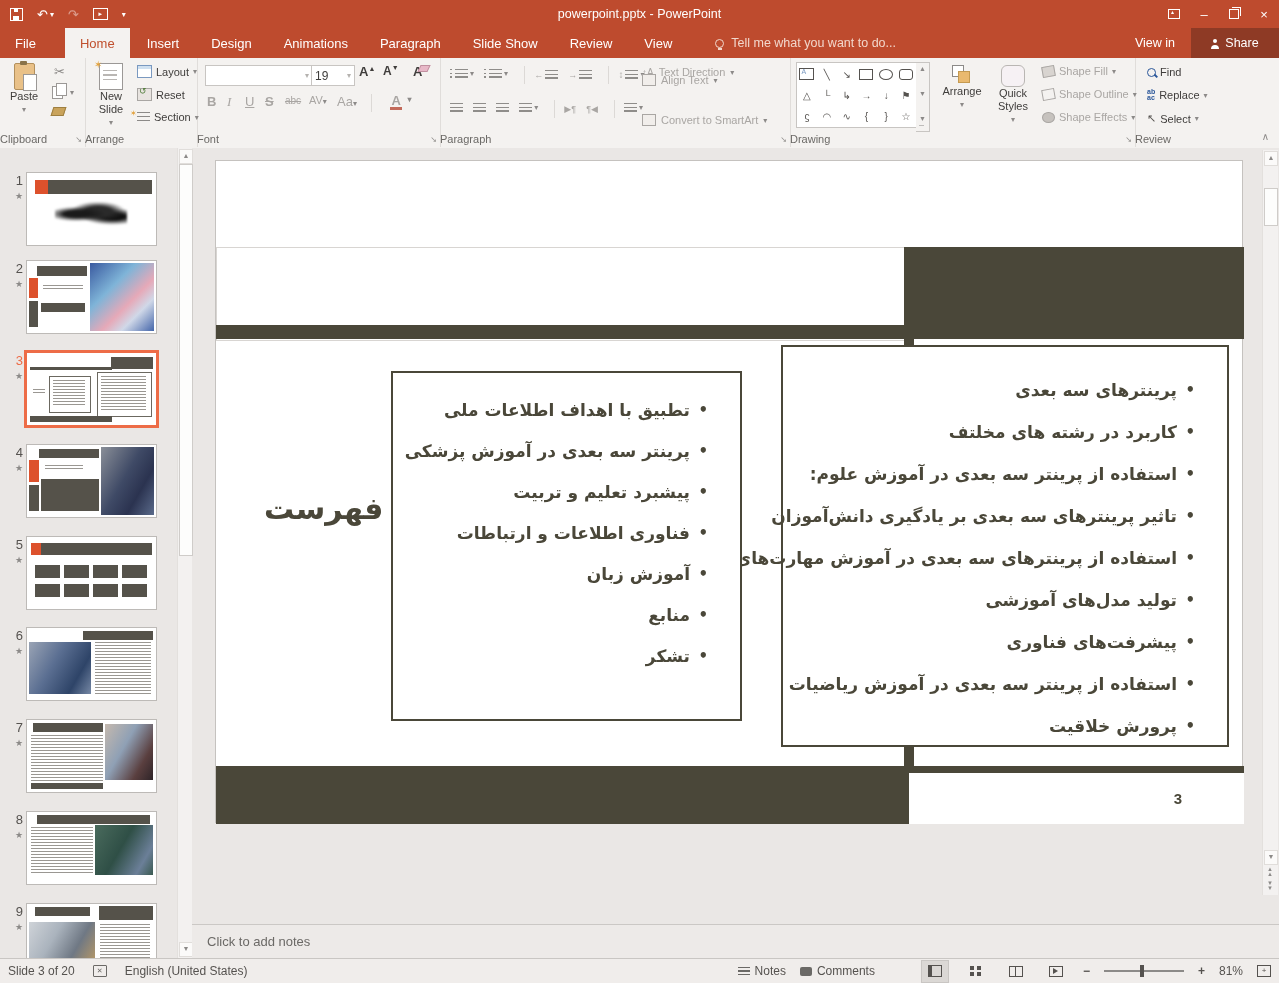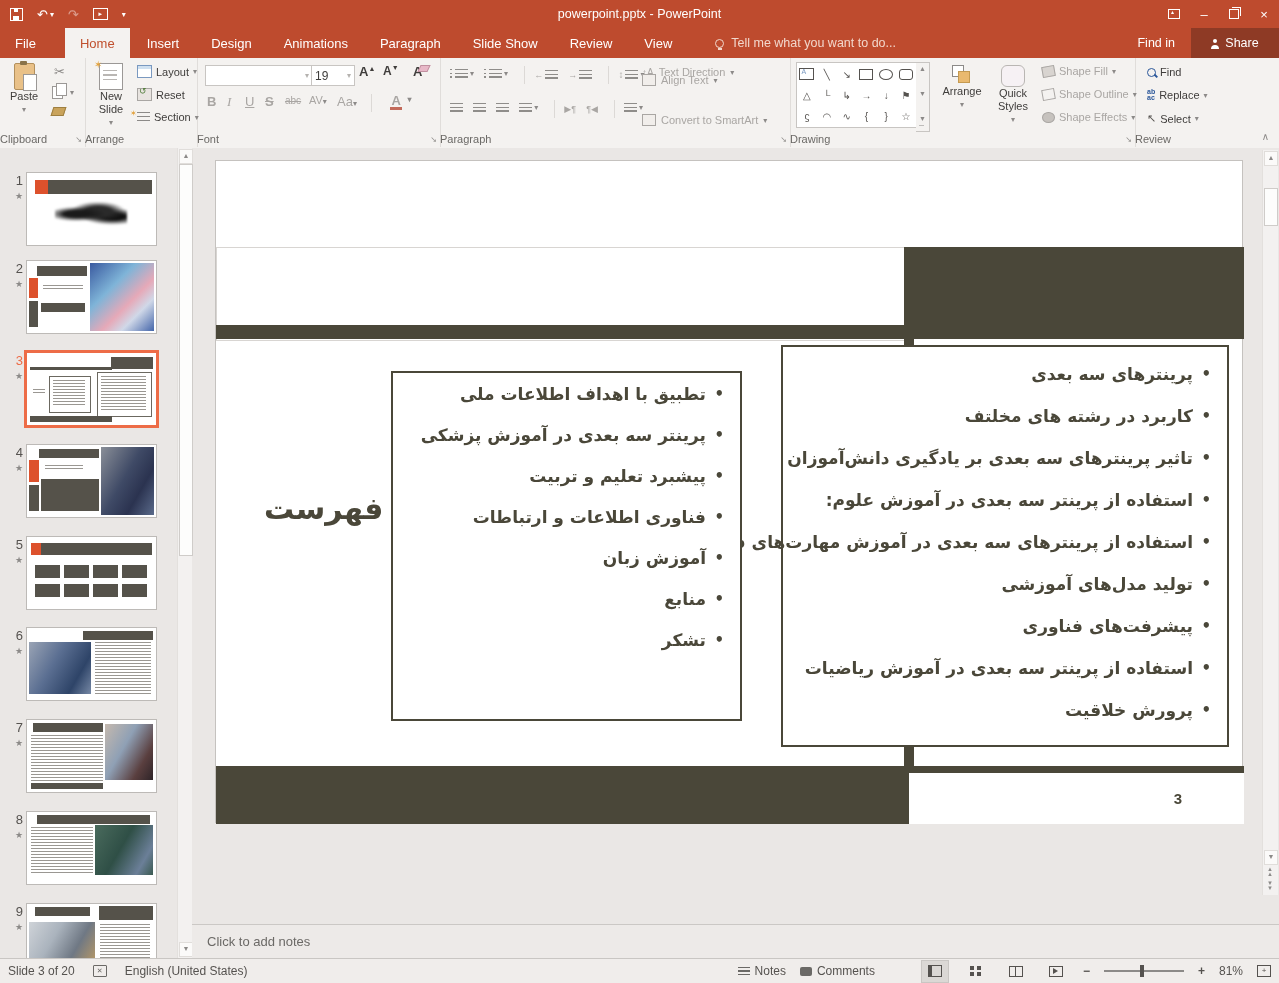--- a/index.html
+++ b/index.html
@@ -143,21 +143,21 @@
   .stub2{position:absolute;left:688px;top:586px;width:10px;height:20px}
   .rightbox{position:absolute;left:565px;top:184px;width:448px;height:402px;background:#fff;border:2px solid #4A4739;box-sizing:border-box}
   .leftbox{position:absolute;left:175px;top:210px;width:351px;height:350px;background:#fff;border:2px solid #4A4739;box-sizing:border-box}
   .toctitle{position:absolute;left:48px;top:330px;width:124px;font-weight:bold;font-size:30px;color:#4A4739;
             font-family:"DejaVu Sans",sans-serif}
   .botbar{position:absolute;left:0;top:605px;width:693px;height:58px}
   .botstrip{position:absolute;left:693px;top:605px;width:335px;height:7px}
   .pagenumbox{position:absolute;left:693px;top:612px;width:335px;height:51px;background:#fff;
               display:flex;align-items:center;justify-content:flex-end;padding-right:62px;box-sizing:border-box;
               font-weight:bold;font-size:15px;color:#4A4739}
-  ul.toclist{list-style:none;margin:0;padding:6px 14px 0 6px;direction:rtl}
+  ul.toclist{list-style:none;margin:16px;padding:6px 14px 0 6px;direction:rtl}
   ul.toclist li{position:relative;padding-right:20px;text-align:right;font-weight:bold;color:#4A4739;
       font-size:17px;white-space:nowrap;font-family:"DejaVu Sans",sans-serif}
   ul.toclist li::before{content:"•";position:absolute;right:2px;top:0;font-size:15px}
   .rightbox ul.toclist li{line-height:42px}
   .leftbox ul.toclist li{line-height:41px}
   .leftbox ul.toclist{padding-top:1px}
 
   
   .dblarrow{position:absolute;left:1px;width:12px;height:12px;color:#8C8A88;font-size:6px;line-height:5px;text-align:center;padding-top:1px;box-sizing:border-box}
 
@@ -226,21 +226,21 @@
   <span class="tab">Design</span>
   <span class="tab">Animations</span>
   <span class="tab">Paragraph</span>
   <span class="tab">Slide Show</span>
   <span class="tab">Review</span>
   <span class="tab">View</span>
   <span class="tellme">
     <span class="i-bulb"></span>
     <span>Tell me what you want to do...</span>
   </span>
-  <span class="signin">Find in</span>
+  <span class="signin">View in</span>
   <span class="sharebtn">
     <span class="i-person"></span>
     <span>Share</span>
   </span>
 </div>
 
 <div class="ribbon">
 
   <div class="group" style="left:0;width:85px">
     <div class="bigbtn" style="left:6px;top:5px;width:36px">
@@ -562,22 +562,22 @@
   <div class="titlebox"></div>
   <div class="darkbar olv"></div>
   <div class="darkblock olv"></div>
   <div class="stub1 olv"></div>
   <div class="stub2 olv"></div>
 
   <div class="rightbox">
     <ul class="toclist">
       <li>پرینترهای سه بعدی</li>
       <li>کاربرد در رشته های مخلتف</li>
+      <li>استفاده از پرینتر سه بعدی در آموزش علوم:</li>
       <li>تاثیر پرینترهای سه بعدی بر یادگیری دانش‌آموزان</li>
-      <li>استفاده از پرینتر سه بعدی در آموزش علوم:</li>
       <li>استفاده از پرینترهای سه بعدی در آموزش مهارت‌های فنی</li>
       <li>تولید مدل‌های آموزشی</li>
       <li>پیشرفت‌های فناوری</li>
       <li>استفاده از پرینتر سه بعدی در آموزش ریاضیات</li>
       <li>پرورش خلاقیت</li>
     </ul>
   </div>
 
   <div class="leftbox">
     <ul class="toclist">

